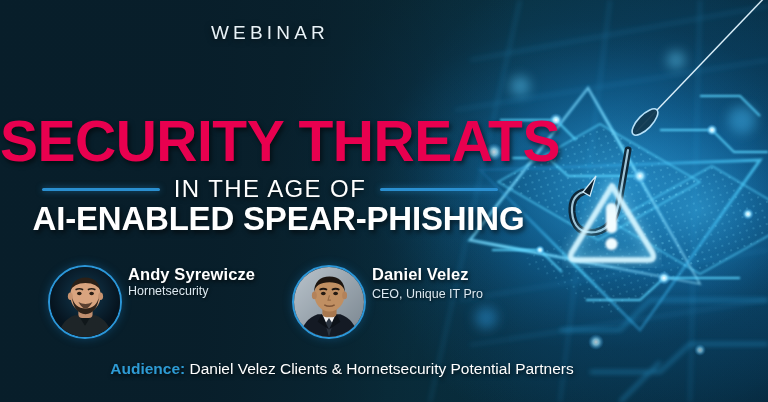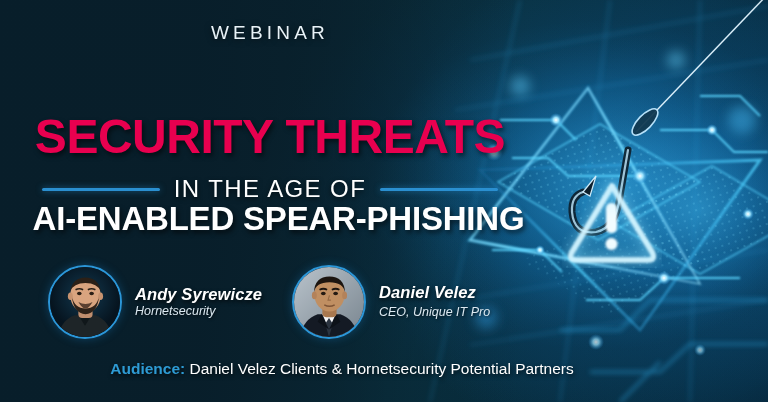--- a/index.html
+++ b/index.html
@@ -48,21 +48,21 @@
     position:absolute; left:0; width:540px;
     text-align:center;
     color:#e8004f;
     font-weight:700;
     letter-spacing:-0.5px;
     line-height:1;
     text-shadow:2px 3px 5px rgba(0,0,0,.55);
     white-space:nowrap;
   }
   .headline-1 { top:57px; font-size:56px; }
-  .headline-2 { top:113px; font-size:48px; }
+  .headline-2 { top:113px; font-size:57px; }
 
   .mid-row {
     position:absolute; top:175px; left:0; width:540px;
     display:flex; align-items:center; justify-content:center; gap:14px;
   }
   .rule { height:3px; width:118px; background:#2a8fd0; border-radius:2px; box-shadow:0 0 6px rgba(42,143,208,.6); }
   .mid-text {
     color:#ffffff; font-size:24px; font-weight:400; letter-spacing:1.4px;
     text-shadow:0 2px 5px rgba(0,0,0,.65); white-space:nowrap;
   }
@@ -72,21 +72,21 @@
     text-align:center;
     color:#ffffff; font-size:33px; font-weight:700; letter-spacing:-0.2px;
     text-shadow:2px 3px 5px rgba(0,0,0,.6);
     white-space:nowrap;
     padding-left:17px;
   }
 
   
   .speakers { position:absolute; top:265px; left:0; width:560px; height:80px; }
 
-  .speaker { position:absolute; display:flex; align-items:center; gap:13px;font-style:italic; }
+  .speaker { position:absolute; display:flex; gap:6px; }
   .speaker.s1 { left:48px; top:0; }
   .speaker.s2 { left:292px; top:0; }
 
   .avatar {
     width:74px; height:74px; border-radius:50%;
     border:2.5px solid #2b96d8;
     overflow:hidden; position:relative; flex:0 0 auto;
     box-shadow:0 0 10px rgba(20,110,170,.45);
   }
   .avatar svg { display:block; width:100%; height:100%; }

